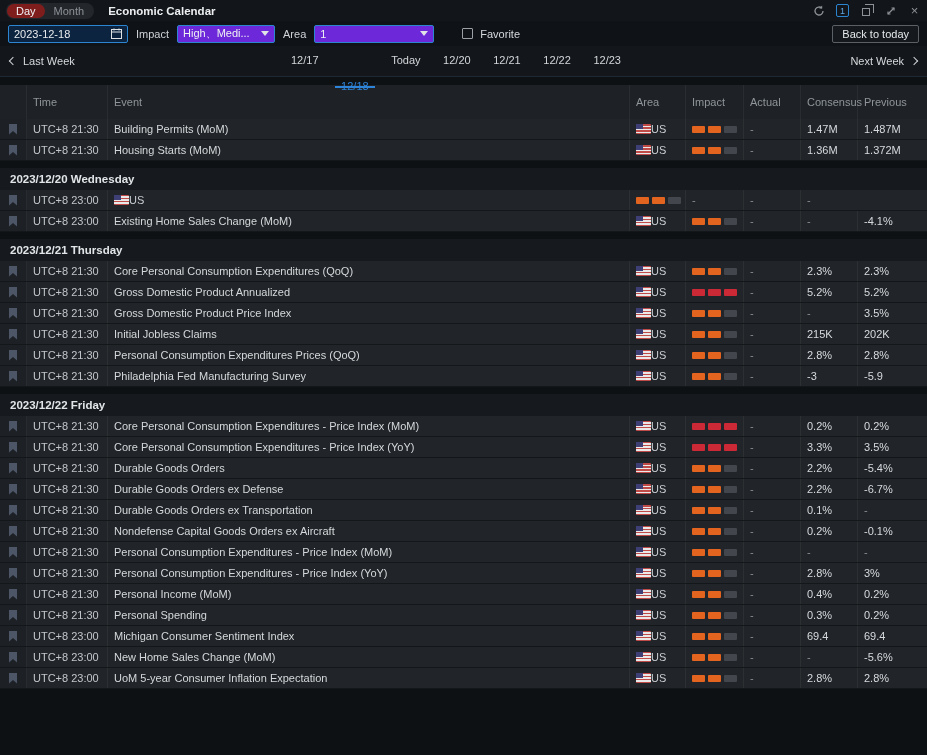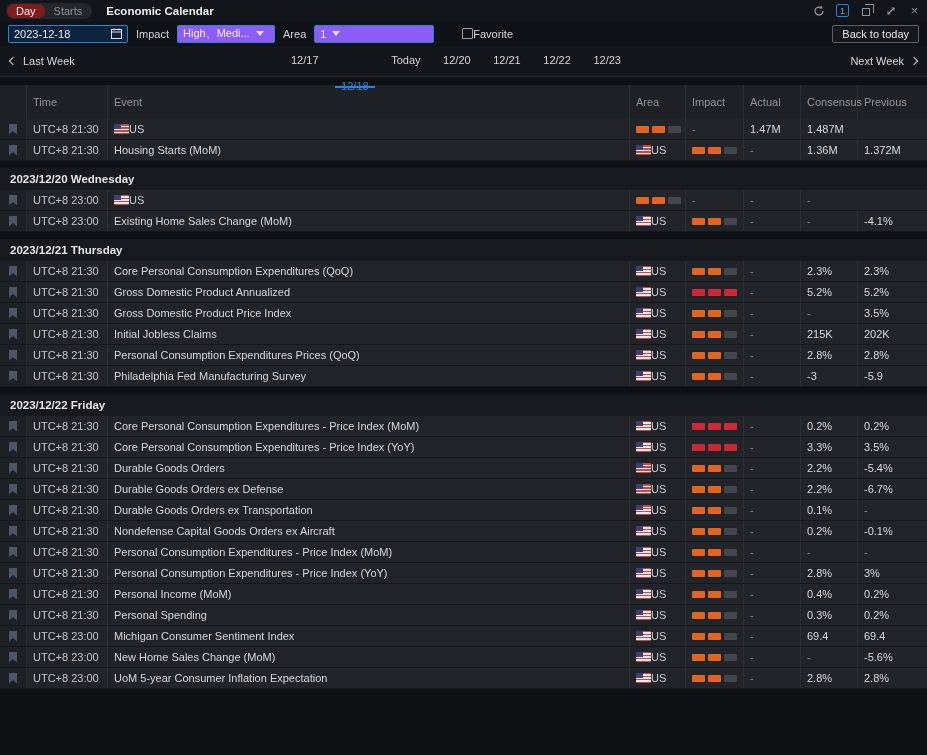--- a/index.html
+++ b/index.html
@@ -28,28 +28,28 @@
   .close-x { font-size:13px; line-height:1; color:#8d9298; }
   
   .filterbar { height:25px; background:#0f1216; display:flex; align-items:center; padding:0 8px; gap:8px; }
   .date-input {
     display:flex; align-items:center; justify-content:space-between;
     width:120px; height:18px; border:1px solid #2b85d0; background:#0d2440;
     color:#e8ebee; padding:0 5px; border-radius:2px; cursor:pointer;
   }
   .flt-label { color:#cfd3d7; }
   .select {
-    display:flex; align-items:center; 
-    height:18px; border:1px solid #2b85d0; background:#8b5cf6;
+    display:flex; align-items:center; justify-content:space-between;
+    height:18px; border:1px solid #2b85d0; background:#6d28d9;
     color:#eef1f3; padding:0 5px; border-radius:2px; cursor:pointer;
   }
   .select.impact { width:98px; }
   .select.area { width:120px; }
   .caret { width:0; height:0; border-left:4px solid transparent; border-right:4px solid transparent; border-top:5px solid #dfe3e6; margin-left:6px; }
-  .checkbox-wrap { display:flex; align-items:center; gap:0; margin-left:4px; cursor:pointer; color:#d6dadd;padding-left:16px; }
+  .checkbox-wrap { display:flex; align-items:center; gap:7px; margin-left:4px; cursor:pointer; color:#d6dadd;padding-left:16px; }
   .checkbox { width:11px; height:11px; border:1px solid #9aa0a6; background:transparent; border-radius:1px; }
   .back-btn {
     margin-left:auto; border:1px solid #5a6066; background:#15181c;
     color:#e5e8ea; padding:2px 9px; border-radius:2px; cursor:pointer; font-size:11px;
   }
   
   .weeknav {
     height:31px; background:#13161a; display:flex; align-items:center;
     border-bottom:1px solid #1e2834; padding:0 10px; position:relative;gap:24px;
   }
@@ -86,21 +86,21 @@
   .cell-val { color:#8b9096; }
   .cell-val.has { color:#d7dadd; }
   svg { display:block; }
 </style>
 </head>
 <body>
 
 <div class="titlebar">
   <div class="tab-pill">
     <div class="tab active">Day</div>
-    <div class="tab">Starts</div>
+    <div class="tab">Month</div>
   </div>
   <div class="win-title">Economic Calendar</div>
   <div class="win-icons">
     <div class="win-icon">
       <svg width="12" height="12" viewBox="0 0 12 12">
           <path d="M10 6a4 4 0 1 1-1.2-2.85" fill="none" stroke="#8d9298" stroke-width="1.3"></path>
           <path d="M9.2 0.6 L9.2 3.6 L6.2 3.4 Z" fill="#8d9298"></path>
         </svg>
     </div>
     <div class="count-badge">1</div>
@@ -175,20 +175,21 @@
   <div>Consensus</div>
   <div>Previous</div>
 </div>
 
 <div id="calendar-body">
     <div class="grid-row row">
       <div class="cell-bookmark">
         <span class="bookmark"></span>
       </div>
       <div class="cell-time">UTC+8 21:30</div>
+      <div class="cell-event">Building Permits (MoM)</div>
       <div class="cell-area">
         <span class="flag-us"></span>
         <span>US</span>
       </div>
       <div>
         <span class="impact-bars">
           <span class="bar" style="background: rgb(226, 100, 30);"></span>
           <span class="bar" style="background: rgb(226, 100, 30);"></span>
           <span class="bar" style="background: rgb(67, 71, 77);"></span>
         </span>

